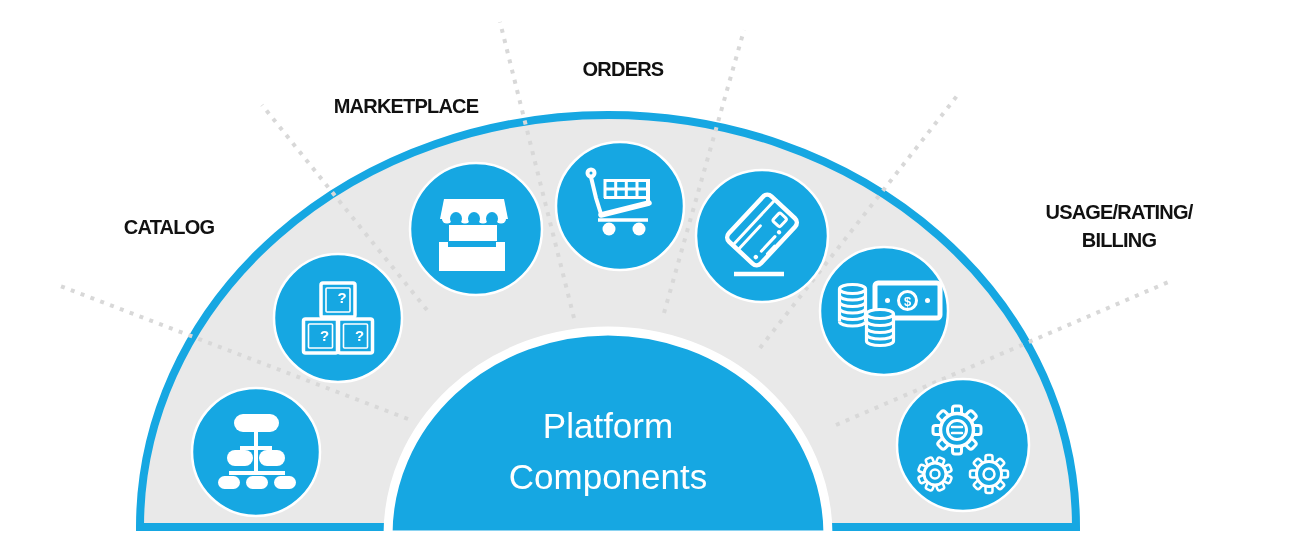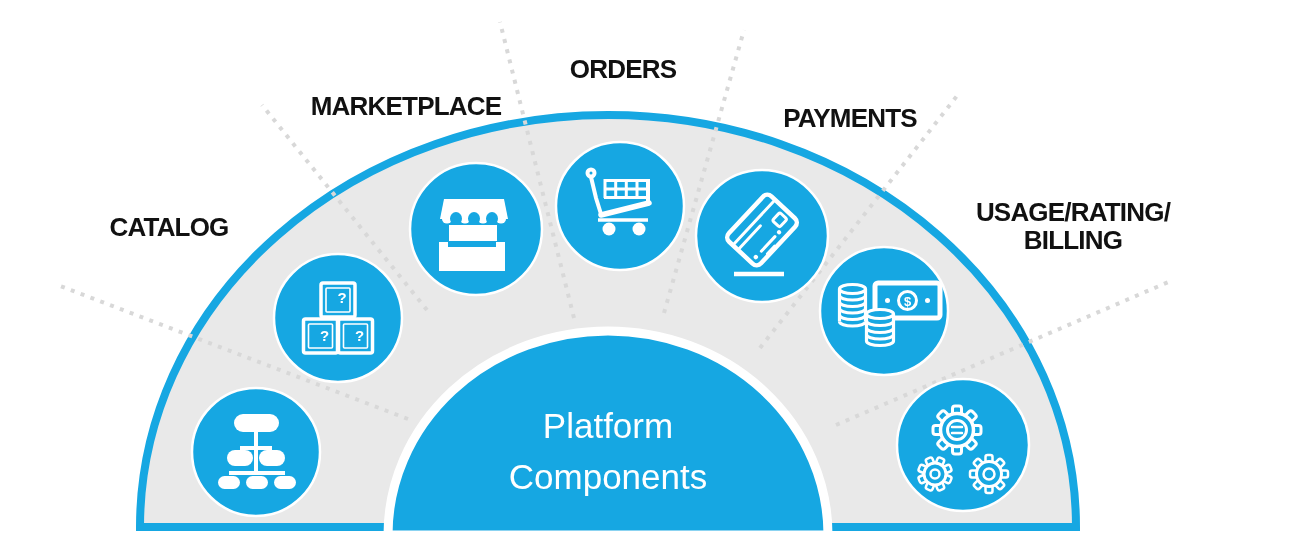--- a/index.html
+++ b/index.html
@@ -25,28 +25,28 @@
   .bfill{fill:var(--blue);stroke:none;}
   .wline{stroke:#ffffff;fill:none;stroke-linecap:round;}
   .wline-sq{stroke:#ffffff;fill:none;stroke-linecap:butt;}
   .outl{stroke:#ffffff;fill:none;}
   .outlb{stroke:#ffffff;fill:var(--blue);}
   .svgtxt{fill:#ffffff;font-family:"Liberation Sans",sans-serif;font-weight:bold;text-anchor:middle;}
   .label{
     position:absolute;
     transform:translate(-50%,-50%);
     color:var(--ink);
-    font-size:26px;
+    font-size:20px;
     font-weight:700;
     letter-spacing:-0.8px;
     white-space:nowrap;
     text-align:center;
     line-height:28px;
   }
-  .label.two-line{white-space:pre-line;}
+  .label.two-line{white-space:pre-line;margin-left:46px;}
   .center-title{
     position:absolute;
     left:608px;top:451px;
     transform:translate(-50%,-50%);
     color:#ffffff;
     font-size:35px;
     font-weight:400;
     line-height:51px;
     text-align:center;
     white-space:nowrap;
@@ -228,21 +228,20 @@
           <circle class="outlb" stroke-width="3" r="12.5"></circle>
           <circle class="outl" stroke-width="2.5" r="5.5"></circle>
         </g>
       </g>
     </g>
   </svg>
 
   <div class="label" style="left:406px; top:106px;">MARKETPLACE</div>
   <div class="label" style="left:169px; top:227px;">CATALOG</div>
   <div class="label" style="left:623px; top:69px;">ORDERS</div>
-  <div class="label" style="left:850px; top:118px;">PAYMENTS</div>
   <div class="label two-line" style="left:1073px; top:226px;">USAGE/RATING/
 BILLING</div>
 
   <div class="center-title">
     <div>Platform</div>
     <div>Components</div>
   </div>
 
 </div>
 

